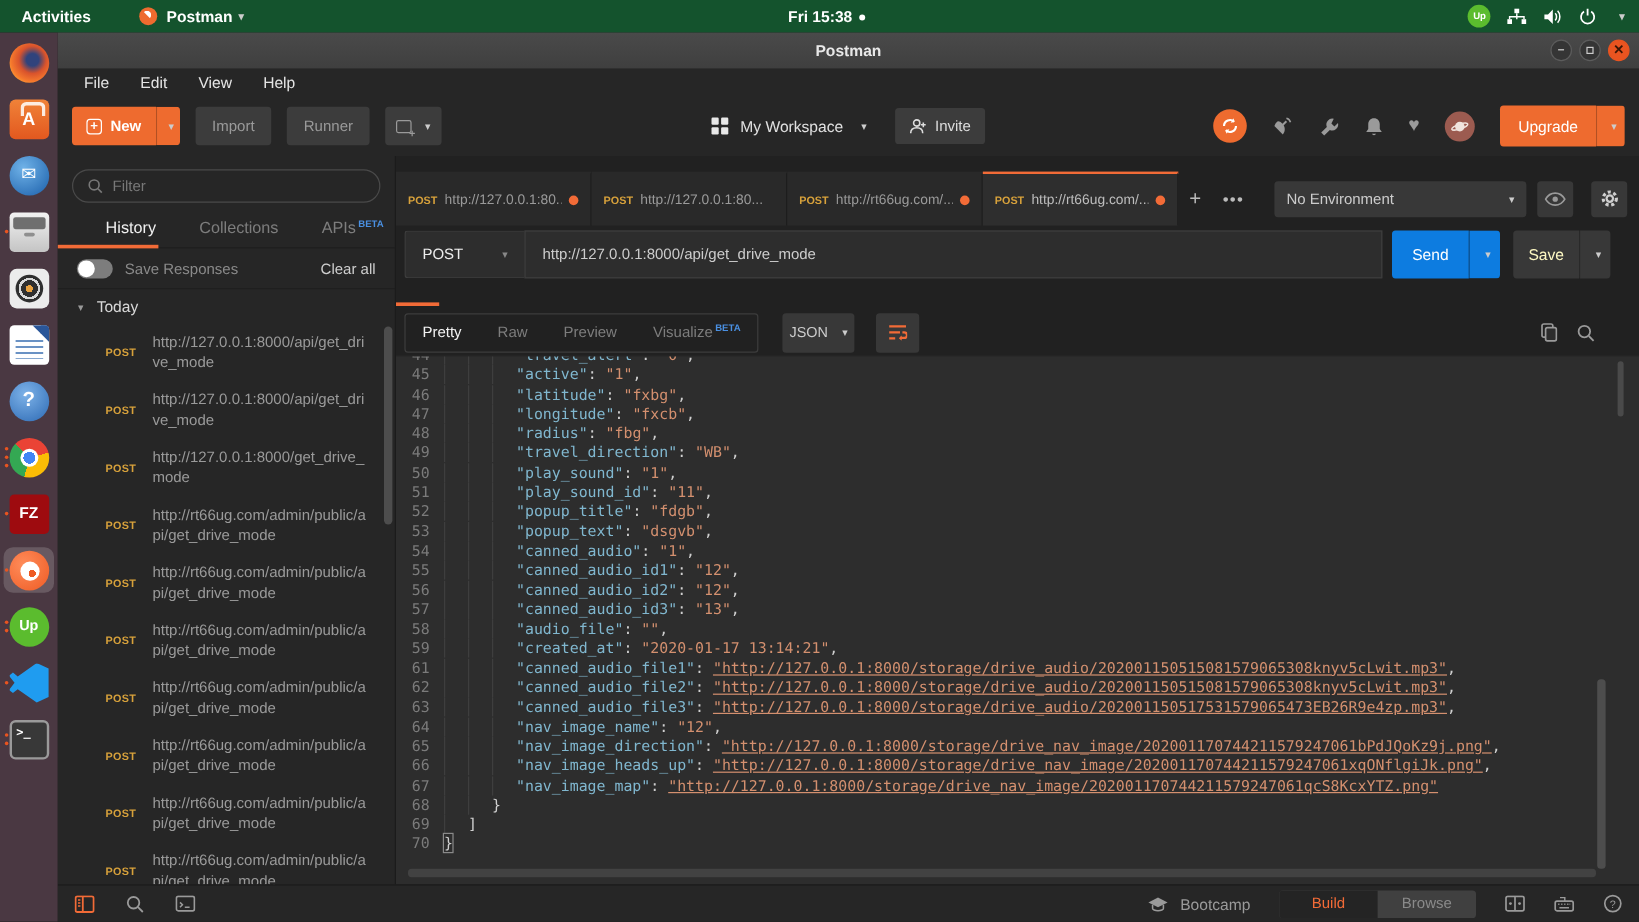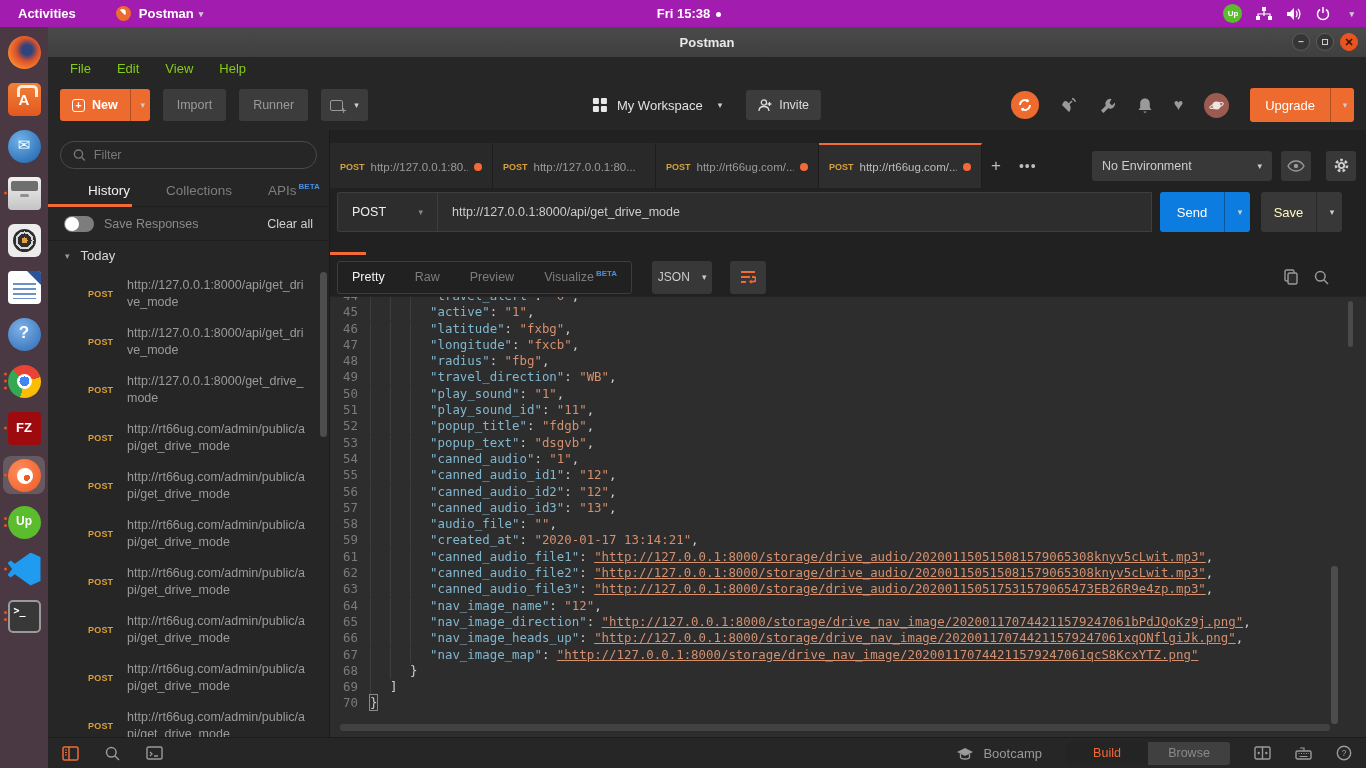--- a/index.html
+++ b/index.html
@@ -6,21 +6,21 @@
     --orange:#f26b37; --ubuntu-orange:#e95420; --yellow:#d7a13b; --blue:#4a90e2;
     --send-blue:#0d7ce0; --bg-win:#262626; --bg-panel:#2d2d2d; --bg-strip:#212121;
     --btn-gray:#3c3c3c; --txt:#d8d8d8; --txt-dim:#9a9a9a; --txt-mute:#777;
     --key:#80b7cf; --val:#d4906f;
   }
   *{margin:0;padding:0;box-sizing:border-box}
   html,body{width:1366px;height:768px;overflow:hidden;background:#1d1d1d;
     font-family:"Liberation Sans",sans-serif;-webkit-font-smoothing:antialiased}
 
   
-  #sysbar{position:absolute;left:0;top:0;width:1366px;height:27px;background:#a21caf;
+  #sysbar{position:absolute;left:0;top:0;width:1366px;height:27px;background:#14532d;
     display:flex;align-items:center;color:#fff;font-size:13px;font-weight:bold;z-index:30}
   #sysbar .activities{padding:0 18px;height:100%;display:flex;align-items:center}
   .pm-logo{width:15px;height:15px;border-radius:50%;background:#ee6b2f;position:relative;display:inline-block;margin:0 8px 0 22px}
   .pm-logo::after{content:"";position:absolute;left:3px;top:3px;width:7px;height:7px;border-radius:50%;
     background:#fff;clip-path:polygon(0 0,100% 0,100% 100%)}
   .caret{font-size:9px;color:#ccc;margin-left:5px}
   #clock{position:absolute;left:12px;right:0;text-align:center;pointer-events:none}
   #clock .dotn{display:inline-block;width:5px;height:5px;border-radius:50%;background:#fff;margin-left:6px;vertical-align:middle}
   #tray{margin-left:auto;display:flex;align-items:center;gap:14px;padding-right:12px}
   .up-badge{width:19px;height:19px;border-radius:50%;background:#5bbc2e;color:#fff;font-size:8px;
@@ -75,21 +75,21 @@
   
   #window{position:absolute;left:48px;top:27px;width:1318px;height:741px;background:var(--bg-win)}
   #titlebar{height:30px;background:linear-gradient(#4a4a4a,#3f3f3f);display:flex;align-items:center;
     justify-content:center;position:relative;color:#e8e8e8;font-weight:bold;font-size:13px}
   #winbtns{position:absolute;right:8px;top:6px;display:flex;gap:6px}
   .wbtn{width:18px;height:18px;border-radius:50%;background:#353535;border:1px solid #5c5c5c;color:#ccc;
     display:flex;align-items:center;justify-content:center;font-size:10px;line-height:1}
   .wbtn.close{background:#e95420;border-color:#e95420;color:#3a1505;font-size:11px}
   .wbtn .sq{width:6px;height:6px;border:1px solid #ccc}
   #menubar{height:23px;display:flex;align-items:center;gap:2px;padding-left:10px;background:var(--bg-win)}
-  #menubar .menu{color:#84cc16;font-size:13px;padding:2px 12px;border-radius:2px}
+  #menubar .menu{color:#e5e5e5;font-size:13px;padding:2px 12px;border-radius:2px}
 
   
   #toolbar{height:50px;display:flex;align-items:center;padding:0 12px;background:var(--bg-win);position:relative}
   .btn{display:flex;align-items:center;justify-content:center;height:32px;border-radius:3px;font-size:12.5px}
   #new-btn{background:#ee6b2f;color:#fff;font-weight:bold;padding:0 12px;border-radius:3px 0 0 3px}
   #new-btn .plus-sq{width:13px;height:13px;border:1.5px solid #fff;border-radius:3px;display:inline-flex;
     align-items:center;justify-content:center;font-size:11px;margin-right:7px;font-weight:bold}
   #new-caret{background:#ee6b2f;width:20px;border-left:1px solid rgba(0,0,0,.25);border-radius:0 3px 3px 0;color:#fff}
   .gbtn{background:var(--btn-gray);color:#9a9a9a;padding:0 14px;margin-left:13px}
   #builder-btn{background:var(--btn-gray);margin-left:13px;padding:0 9px;gap:6px;color:#9a9a9a}
@@ -146,21 +146,21 @@
     border-right:1px solid #1d1d1d;border-top:2px solid transparent}
   .rtab.active{background:#2e2e2e;border-top-color:var(--orange)}
   .rtab-method{font-size:9px;font-weight:bold;color:var(--yellow);flex:none}
   .rtab-label{font-size:11.5px;color:#9a9a9a;white-space:nowrap;overflow:hidden;flex:1}
   .rtab.active .rtab-label{color:#bdbdbd}
   .rtab-dot{width:8px;height:8px;border-radius:50%;background:var(--orange);flex:none;display:none}
   .rtab-dot.show{display:block}
   #tab-plus,#tab-more{color:#bbb;font-size:17px;padding:0 9px;height:45px;display:flex;align-items:center}
   #tab-more{font-size:14px;letter-spacing:1px}
   #env-group{margin-left:auto;display:flex;align-items:center;height:45px;gap:9px}
-  #env-select{width:180px;height:30px;background:#383838;border-radius:3px;display:flex;align-items:center;
+  #env-select{width:210px;height:30px;background:#383838;border-radius:3px;display:flex;align-items:center;
     padding:0 10px;color:#ccc;font-size:12.5px}
   #env-select .caret{margin-left:auto}
   .sq-btn{width:30px;height:30px;background:#383838;border-radius:3px;display:flex;align-items:center;justify-content:center}
   #env-gear{margin-left:6px}
 
   
   #urlrow{height:48px;flex:none;display:flex;align-items:center;padding:0 24px 0 7px}
   #method-select{width:100px;height:40px;background:var(--bg-panel);border:1px solid #3e3e3e;border-right:none;
     border-radius:3px 0 0 3px;display:flex;align-items:center;padding:0 14px;color:#eee;font-size:12.5px;flex:none}
   #method-select .caret{margin-left:auto;color:#888}

